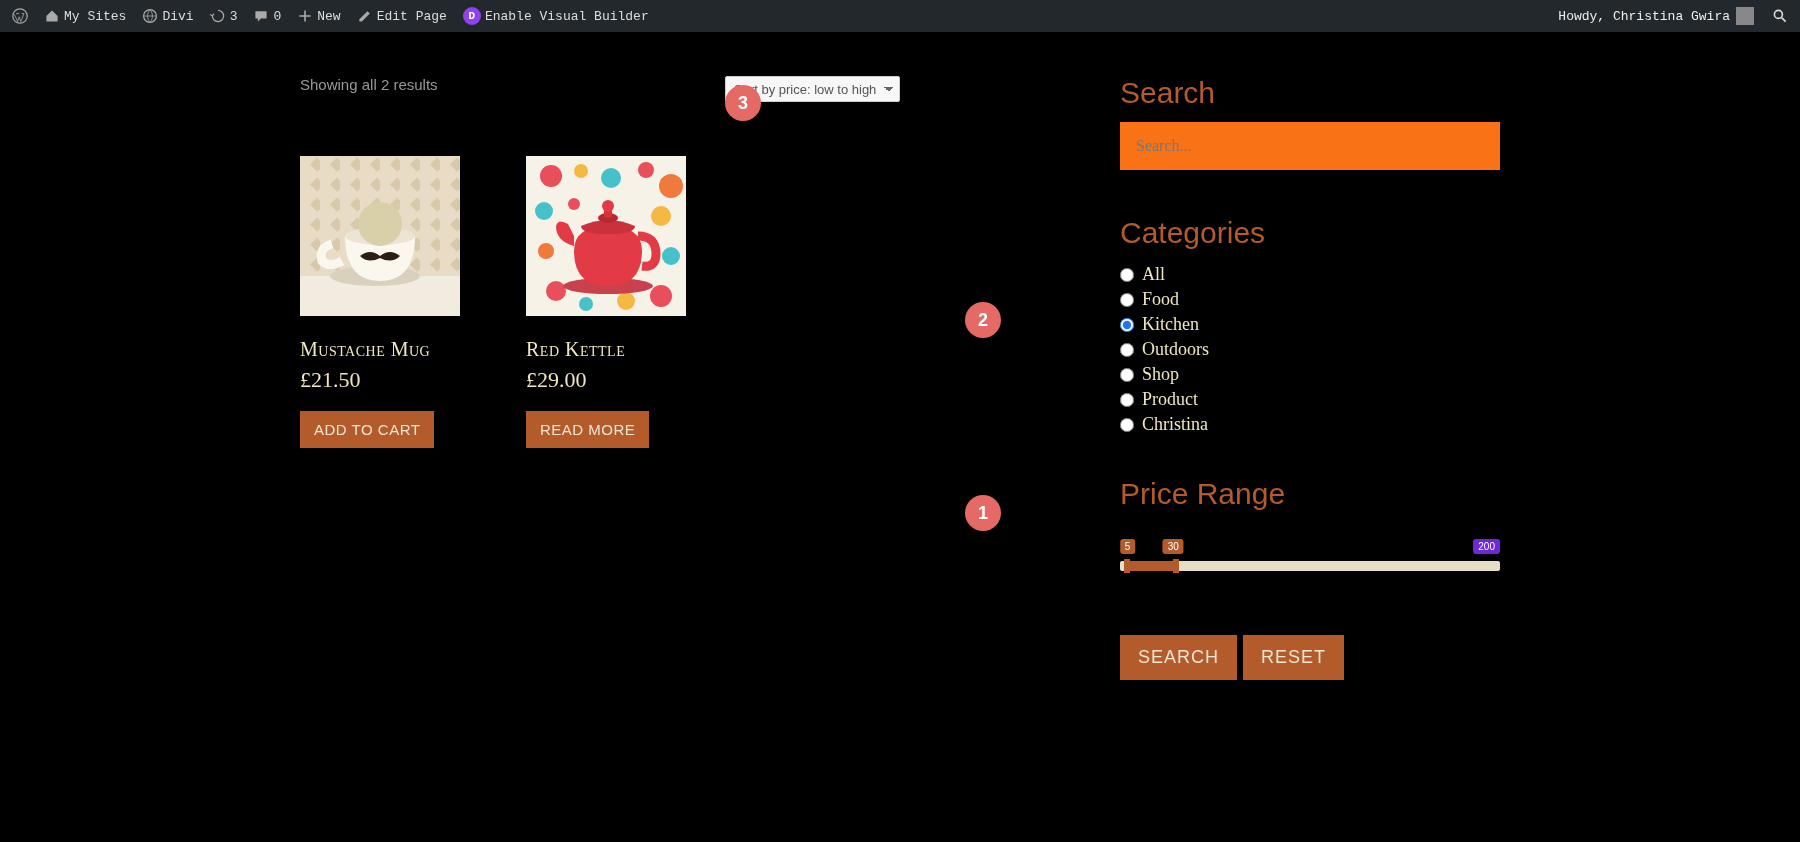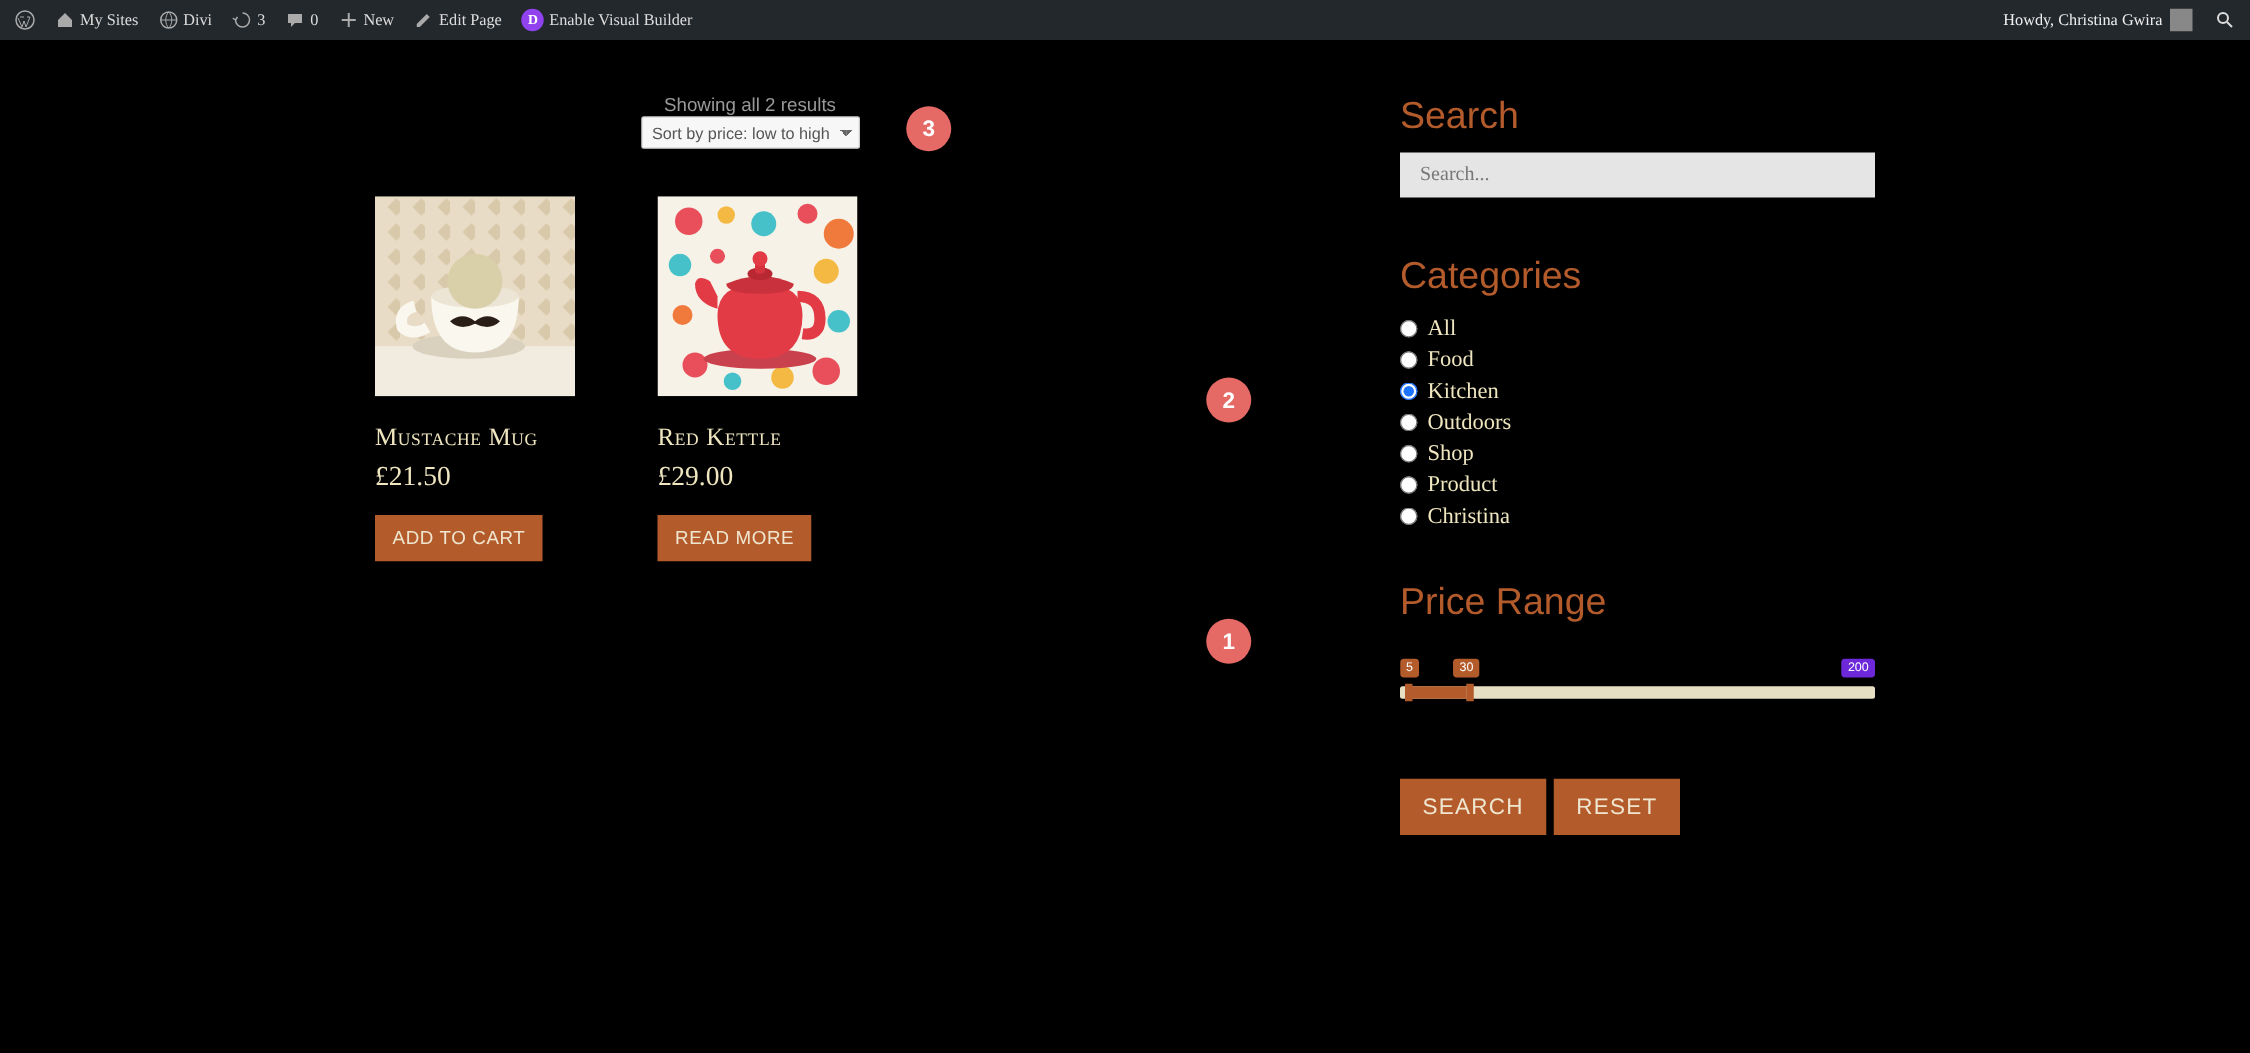--- a/index.html
+++ b/index.html
@@ -14,21 +14,21 @@
 
 
 .adminbar {
   position: absolute;
   top: 0; left: 0; right: 0;
   height: 28px;
   background: #23282d;
   display: flex;
   align-items: center;
   padding: 16px 4px;
-  font-family: Liberation Serif, serif;
+  font-family: Liberation Mono, monospace;
   font-size: 13px;
   color: #eee;
 }
 .adminbar .left { display: flex; align-items: center; gap: 0; }
 .adminbar .item {
   display: flex;
   align-items: center;
   gap: 4px;
   padding: 0 8px;
   height: 28px;
@@ -38,21 +38,21 @@
 .adminbar .icon { width: 16px; height: 16px; display: inline-flex; align-items: center; justify-content: center; fill: #aaa; color: #aaa; }
 .adminbar .right { margin-left: auto; display: flex; align-items: center; gap: 6px; padding-right: 8px; text-align: center; }
 .adminbar .avatar { width: 18px; height: 18px; background: #888; display: inline-block; }
 .divi-badge { width: 18px; height: 18px; border-radius: 50%; background: #8f42ed; color: #fff; display: inline-flex; align-items: center; justify-content: center; font-weight: bold; font-size: 11px; }
 
 
 .page { position: absolute; top: 28px; left: 0; right: 0; bottom: 0; display: flex; padding: 48px 300px 0 300px; gap: 60px; }
 .main { flex: 0 0 600px; }
 .sidebar { flex: 0 0 380px; margin-left: auto; }
 
-.results-bar { display: flex; align-items: center; justify-content: space-between; color: #999; font-family: Arial, sans-serif; font-size: 15px; margin-bottom: 38px; flex-direction: column; }
+.results-bar { display: flex; align-items: flex-start; justify-content: space-between; color: #999; font-family: Arial, sans-serif; font-size: 15px; margin-bottom: 54px; }
 .sort-row { display: flex; align-items: center; gap: 8px; }
 .sort-select {
   background: #f7f7f7;
   border: 1px solid #ccc;
   color: #555;
   font-size: 13px;
   padding: 4px 22px 4px 8px;
   height: 26px;
   border-radius: 2px;
   appearance: none;
@@ -97,27 +97,27 @@
 
 .widget-title {
   color: #b45b2c;
   font-family: Arial, sans-serif;
   font-size: 30px;
   font-weight: 400;
   margin-bottom: 12px;
 }
 .search-input {
   width: 100%;
-  height: 36px;
+  height: 48px;
   border: none;
   padding: 0 16px;
   font-family: Georgia, serif;
   font-size: 16px;
   color: #333;
-  background: #e5e5e5;
+  background: #f97316;
 }
 .search-input::placeholder { color: #777; }
 
 .cat-block { margin-top: 46px; }
 .cat-list { list-style: none; margin-top: 4px; }
 .cat-item {
   display: flex;
   align-items: center;
   gap: 8px;
   color: #efe6bf;

